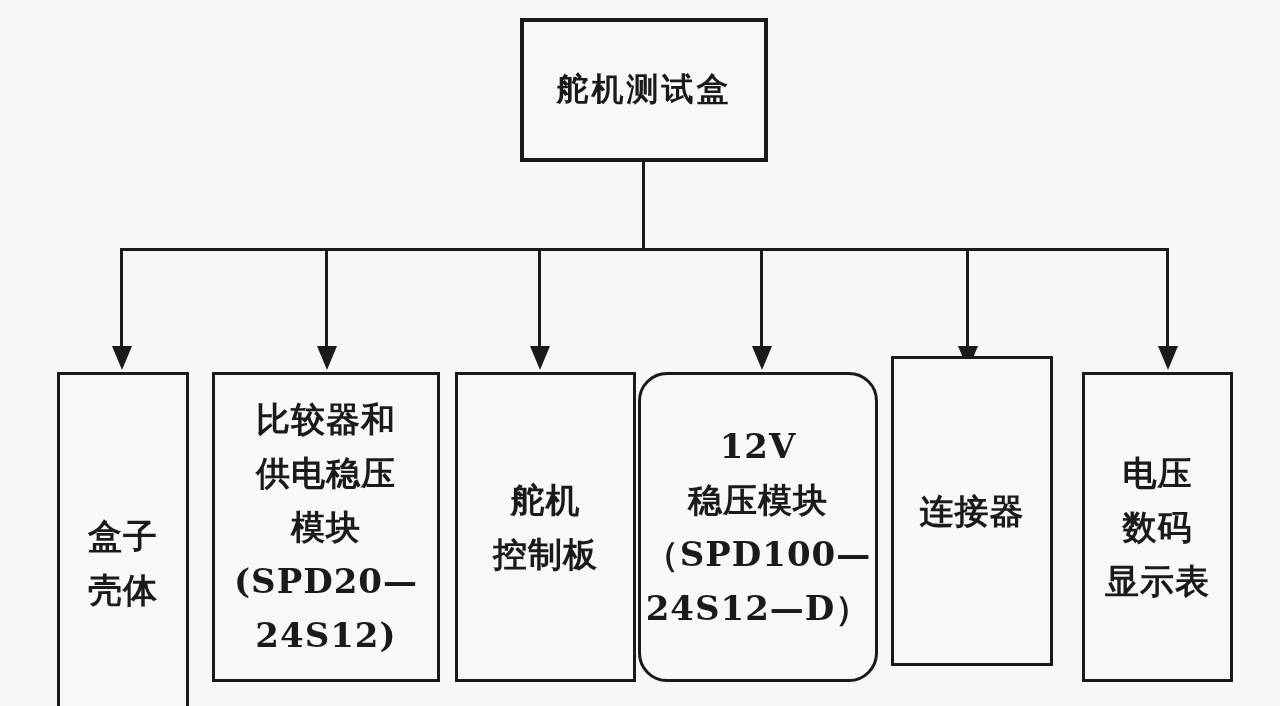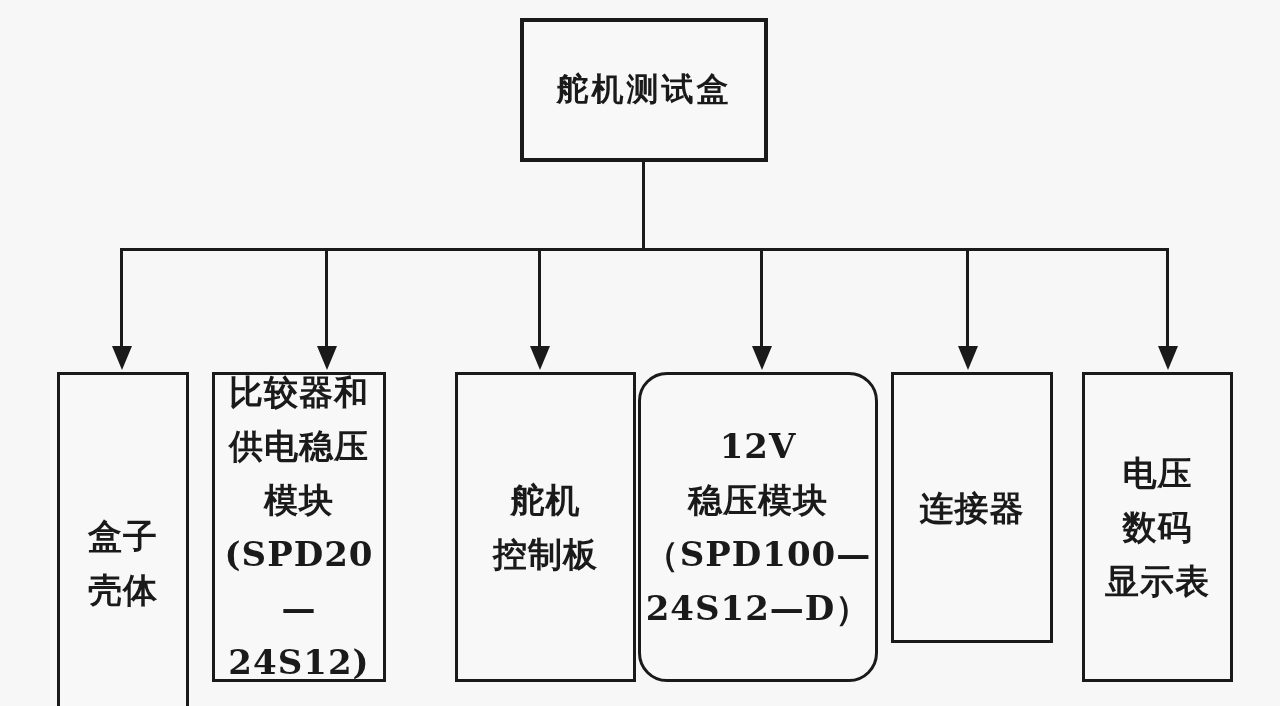--- a/index.html
+++ b/index.html
@@ -83,41 +83,41 @@
   <div class="arrowhead" style="left:958px; top:346px;"></div>
 
   <div class="line" style="left:1166px; top:248px; width:3px; height:100px;"></div>
   <div class="arrowhead" style="left:1158px; top:346px;"></div>
 
   <div class="node child" style="left:57px; top:372px; width:132px; height:382px;">
     <span class="label">盒子
 壳体</span>
   </div>
 
-  <div class="node child" style="left:212px; top:372px; width:174px; height:310px;justify-content:flex-end;">
+  <div class="node child" style="left:212px; top:372px; width:228px; height:310px;">
     <span class="label">比较器和
 供电稳压
 模块
 (SPD20—
 24S12)</span>
   </div>
 
   <div class="node child" style="left:455px; top:372px; width:181px; height:310px;">
     <span class="label">舵机
 控制板</span>
   </div>
 
   <div class="node child" style="left:638px; top:372px; width:240px; height:310px;border-radius:29px;">
     <span class="label">12V
 稳压模块
 （SPD100—
 24S12—D）</span>
   </div>
 
-  <div class="node child" style="left:891px; top:372px; width:162px; height:271px;">
+  <div class="node child" style="left:891px; top:356px; width:162px; height:310px;">
     <span class="label">连接器</span>
   </div>
 
   <div class="node child" style="left:1082px; top:372px; width:151px; height:310px;">
     <span class="label">电压
 数码
 显示表</span>
   </div>
 
 </div>

